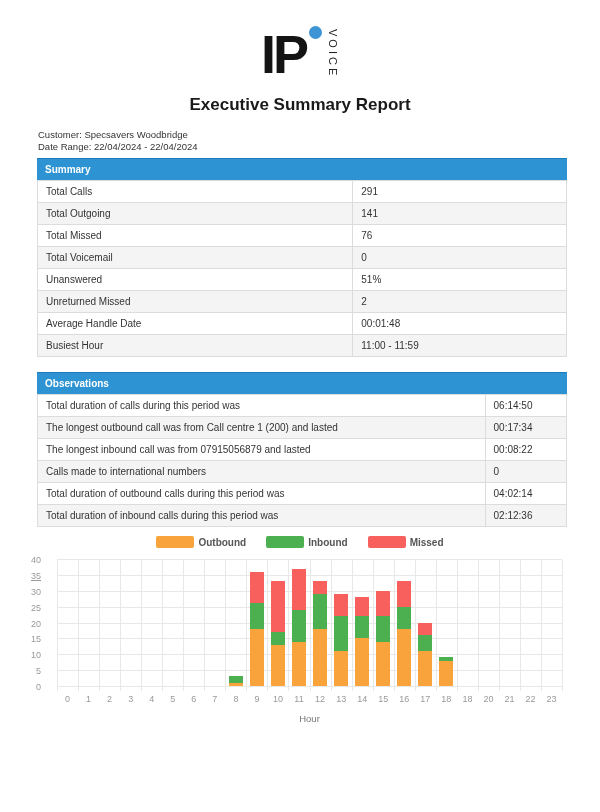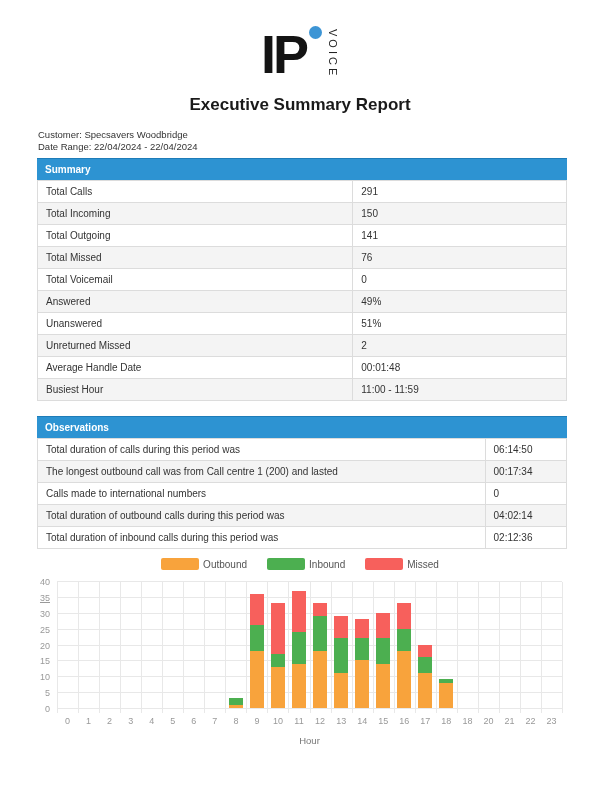--- a/index.html
+++ b/index.html
@@ -37,28 +37,28 @@
   .tbl td {
     font-size:10px; color:#333; padding:5px 8px; border:1px solid #dcdcdc;
     overflow:hidden; white-space:nowrap;
   }
   .tbl tr:nth-child(even) td { background:#f4f4f4; }
   .tbl-summary td.lbl { width:59.6%; }
   .tbl-obs td.lbl { width:84.6%; }
   
   .chart-title { margin:27px 0 0 38px; font-size:9.5px; font-weight:bold; color:#222; }
   .legend { display:flex; justify-content:center; align-items:center; gap:20px; margin-top:9px; }
-  .legend-item { display:flex; align-items:center; gap:4px; }
+  .legend-item { display:flex; align-items:center; gap:4px;font-weight:bold; }
   .legend-swatch { width:38px; height:12px; border-radius:2px; display:inline-block; }
   .legend-label { font-size:10px; color:#555; }
   .plot-area { position:relative; margin:12px 0 0 57px; width:505px; height:127px; }
   .grid-h { position:absolute; left:0; width:100%; height:1px; background:#e8e8e8; }
   .grid-v { position:absolute; top:0; width:1px; height:calc(100% + 4px); background:#e8e8e8; }
   .y-label {
-    position:absolute; right:100%; margin-right:7px; width:24px; text-align:right;
+    position:absolute; right:100%; margin-right:16px; width:24px; text-align:right;
     font-size:9px; color:#999;
   }
   .bar {
     position:absolute; bottom:1px; width:14px;
     display:flex; flex-direction:column-reverse;
   }
   .x-labels { display:flex; margin:7px 0 0 57px; width:505px; }
   .x-labels span { flex:1; text-align:center; font-size:9px; color:#999; }
   .x-title { margin:9px 0 0 57px; width:505px; text-align:center; font-size:9.5px; color:#777; }
 </style>
@@ -80,38 +80,30 @@
 
 <div class="tbl tbl-summary">
   <div class="tbl-header hdr-bg" style="background: rgb(45, 147, 210);">Summary</div>
   <table>
     <tbody>
       <tr>
           <td class="lbl">Total Calls</td>
           <td class="val">291</td>
         </tr>
       <tr>
-          <td class="lbl">Total Incoming</td>
-          <td class="val">150</td>
-        </tr>
-      <tr>
           <td class="lbl">Total Outgoing</td>
           <td class="val">141</td>
         </tr>
       <tr>
           <td class="lbl">Total Missed</td>
           <td class="val">76</td>
         </tr>
       <tr>
           <td class="lbl">Total Voicemail</td>
           <td class="val">0</td>
-        </tr>
-      <tr>
-          <td class="lbl">Answered</td>
-          <td class="val">49%</td>
         </tr>
       <tr>
           <td class="lbl">Unanswered</td>
           <td class="val">51%</td>
         </tr>
       <tr>
           <td class="lbl">Unreturned Missed</td>
           <td class="val">2</td>
         </tr>
       <tr>
@@ -130,20 +122,24 @@
   <div class="tbl-header hdr-bg" style="background: rgb(45, 147, 210);">Observations</div>
   <table>
     <tbody>
       <tr>
           <td class="lbl">Total duration of calls during this period was</td>
           <td class="val">06:14:50</td>
         </tr>
       <tr>
           <td class="lbl">The longest outbound call was from Call centre 1 (200) and lasted</td>
           <td class="val">00:17:34</td>
+        </tr>
+      <tr>
+          <td class="lbl">The longest inbound call was from 07915056879 and lasted</td>
+          <td class="val">00:08:22</td>
         </tr>
       <tr>
           <td class="lbl">Calls made to international numbers</td>
           <td class="val">0</td>
         </tr>
       <tr>
           <td class="lbl">Total duration of outbound calls during this period was</td>
           <td class="val">04:02:14</td>
         </tr>
       <tr>

